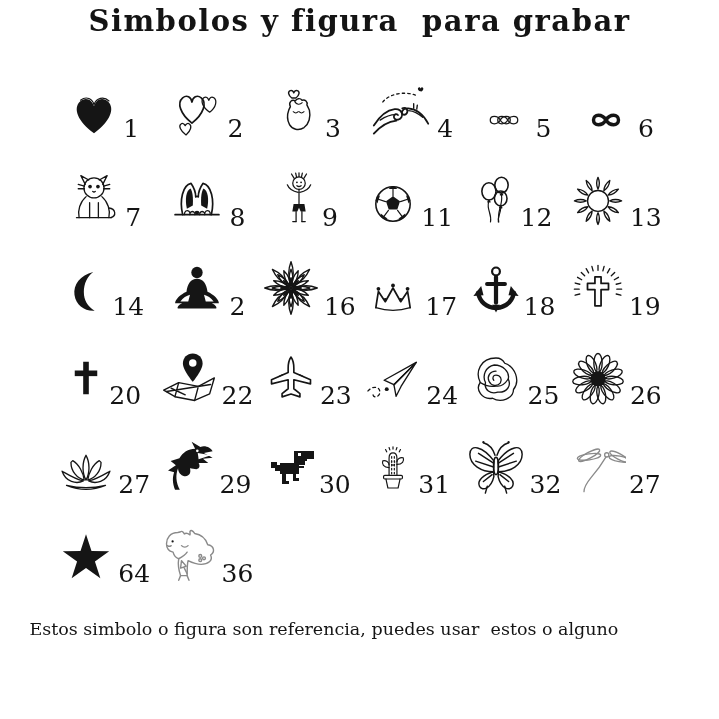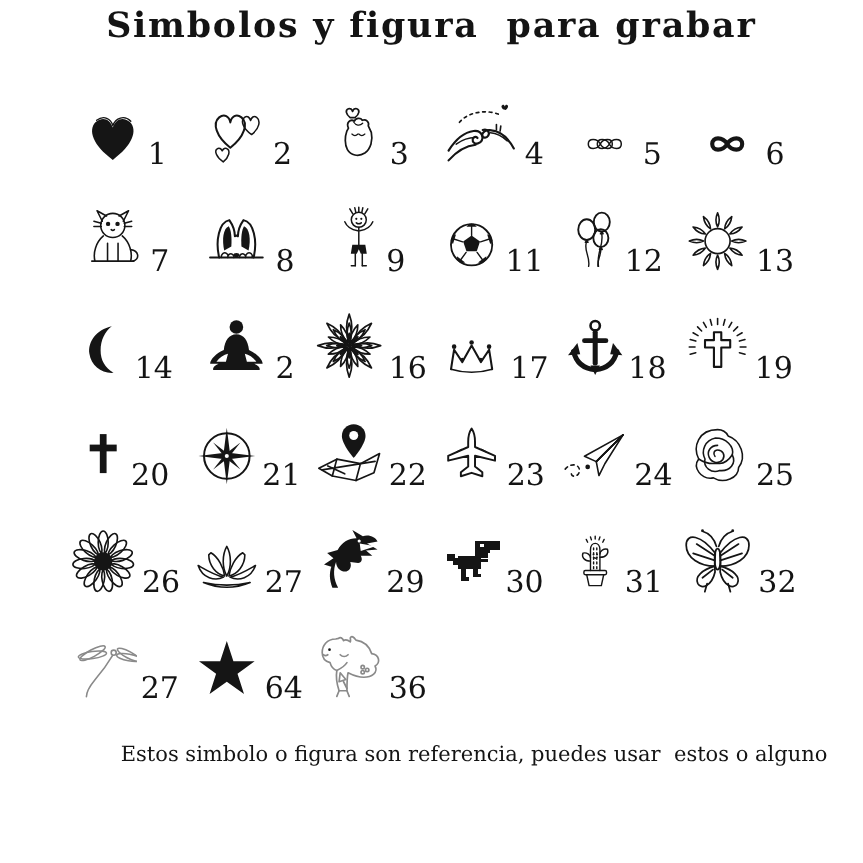--- a/index.html
+++ b/index.html
@@ -26,21 +26,21 @@
   .icon svg{display:block;}
   
   .s {stroke:#151515;fill:none;stroke-width:2;stroke-linecap:round;stroke-linejoin:round;}
   .sA{stroke:#151515;fill:none;stroke-width:1.5;stroke-linecap:round;stroke-linejoin:round;}
   .sB{stroke:#151515;fill:none;stroke-width:2.8;stroke-linecap:round;stroke-linejoin:round;}
   .sC{stroke:#151515;fill:none;stroke-width:5.5;stroke-linecap:round;stroke-linejoin:round;}
   .f {fill:#151515;stroke:none;}
   .w {fill:#ffffff;stroke:none;}
   .g {stroke:#8a8a8a;fill:none;stroke-width:1.5;stroke-linecap:round;stroke-linejoin:round;}
   .footer{
-    width:660px;margin:24px auto 0 auto;text-align:right;
+    width:660px;margin:24px auto 0 auto;text-align:left;
     font-size:17.5px;line-height:1.6;
   }
   .footer div{white-space:pre;}
 </style>
 </head>
 <body>
 
 <h1 class="title">Simbolos y figura  para grabar</h1>
 
 <div class="grid">
@@ -353,35 +353,20 @@
   <div class="cell">
     <span class="icon">
       <svg width="40" height="58" viewBox="0 0 64 64">
         <rect class="f" x="27.5" y="6" width="9" height="52"></rect>
         <rect class="f" x="14" y="20" width="36" height="9"></rect>
       </svg>
     </span>
     <span class="num">20</span>
   </div>
 
-  <div class="cell">
-    <span class="icon">
-      <svg width="54" height="54" viewBox="0 0 64 64">
-        <circle class="s" cx="32" cy="32" r="22.5"></circle>
-        <polygon class="f" points="32,4 35.5,32 32,60 28.5,32"></polygon>
-        <polygon class="f" points="4,32 32,28.5 60,32 32,35.5"></polygon>
-        <g transform="rotate(45 32 32)">
-          <polygon class="f" points="32,13 34.3,32 32,51 29.7,32"></polygon>
-          <polygon class="f" points="13,32 32,29.7 51,32 32,34.3"></polygon>
-        </g>
-        <circle class="w" cx="32" cy="32" r="2"></circle>
-      </svg>
-    </span>
-    <span class="num">21</span>
-  </div>
 
   <div class="cell">
     <span class="icon">
       <svg width="60" height="60" viewBox="0 0 64 64">
         <path class="sA" d="M5 46 L21 38 L42 42 L59 33 L54 50 L38 57 L17 53 Z"></path>
         <path class="sA" d="M21 38 L17 53 M42 42 L38 57 M8 47.5 L55 40 M13 44 L28 51"></path>
         <path class="f" d="M36 7 C30 7 25.5 11.5 25.5 17.5 C25.5 25 36 37 36 37 C36 37 46.5 25 46.5 17.5 C46.5 11.5 42 7 36 7 Z"></path>
         <circle class="w" cx="36" cy="17" r="4"></circle>
       </svg>
     </span>

